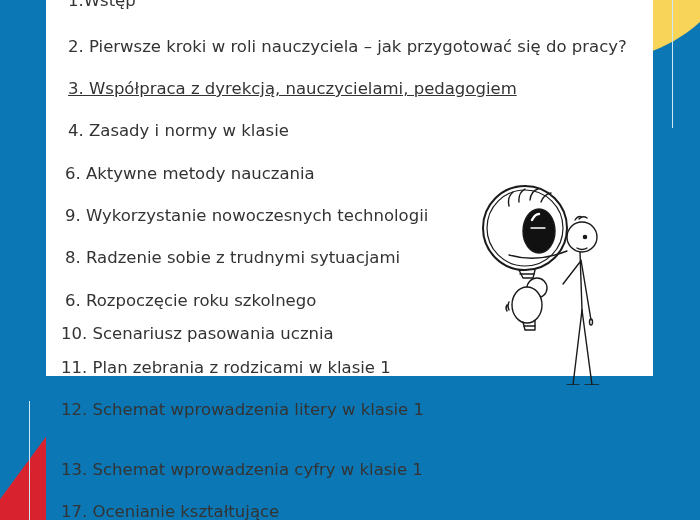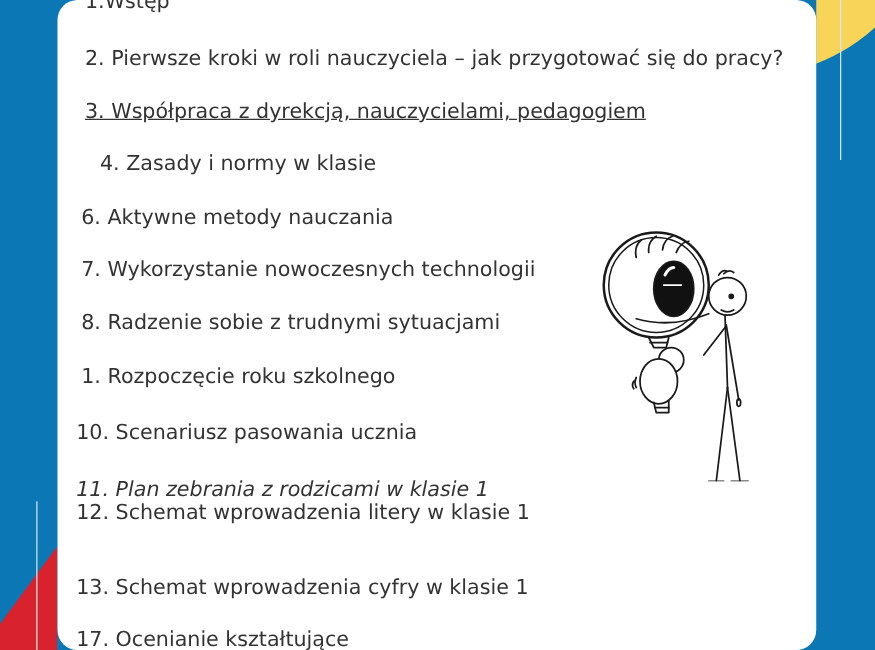--- a/index.html
+++ b/index.html
@@ -56,23 +56,22 @@
       position: absolute;
       left: 19px;
       top: 0;
       width: 1px;
       height: 128px;
       background: #cfe8f5;
     }
     .panel {
       position: absolute;
       left: 46px; top: 0;
-      width: 607px; height: 520px;
+      width: 607px; height: 376px;
       background: #ffffff;
-      border-radius: 16px;
     }
     .toc-list {
       position: absolute;
       left: 0; top: 0;
       margin: 0;
       padding: 0;
       list-style: none;
     }
     .toc-item {
       position: absolute;
@@ -100,27 +99,27 @@
 <div class="bg-right">
   <div class="yellow-arc"></div>
   <div class="thin-line"></div>
 </div>
 
 <div class="panel">
   <ul class="toc-list" id="toc-list">
       <li class="toc-item" style="left: 22px; top: -9px;">1.Wstęp</li>
       <li class="toc-item" style="left: 22px; top: 37px; text-align: right;">2. Pierwsze kroki w roli nauczyciela – jak przygotować się do pracy?</li>
       <li class="toc-item" style="left: 22px; top: 79px; text-decoration: underline;">3. Współpraca z dyrekcją, nauczycielami, pedagogiem</li>
-      <li class="toc-item" style="left: 22px; top: 121px; margin-left: 12px;">4. Zasady i normy w klasie</li>
+      <li class="toc-item" style="left: 22px; top: 121px;">4. Zasady i normy w klasie</li>
       <li class="toc-item" style="left: 19px; top: 164px;">6. Aktywne metody nauczania</li>
-      <li class="toc-item" style="left: 19px; top: 206px;">7. Wykorzystanie nowoczesnych technologii</li>
+      <li class="toc-item" style="left: 19px; top: 206px;">9. Wykorzystanie nowoczesnych technologii</li>
       <li class="toc-item" style="left: 19px; top: 248px;">8. Radzenie sobie z trudnymi sytuacjami</li>
-      <li class="toc-item" style="left: 19px; top: 291px;">1. Rozpoczęcie roku szkolnego</li>
-      <li class="toc-item" style="left: 15px; top: 336px;">10. Scenariusz pasowania ucznia</li>
-      <li class="toc-item" style="left: 15px; top: 382px; font-style: italic;">11. Plan zebrania z rodzicami w klasie 1</li>
+      <li class="toc-item" style="left: 19px; top: 291px;">6. Rozpoczęcie roku szkolnego</li>
+      <li class="toc-item" style="left: 15px; top: 324px;">10. Scenariusz pasowania ucznia</li>
+      <li class="toc-item" style="left: 15px; top: 358px;">11. Plan zebrania z rodzicami w klasie 1</li>
       <li class="toc-item" style="left: 15px; top: 400px;">12. Schemat wprowadzenia litery w klasie 1</li>
       <li class="toc-item" style="left: 15px; top: 460px;">13. Schemat wprowadzenia cyfry w klasie 1</li>
       <li class="toc-item" style="left: 15px; top: 502px;">17. Ocenianie kształtujące</li>
     </ul>
 
   <svg class="illustration" viewBox="0 0 120 205" fill="none" stroke="#1a1a1a" stroke-width="1.4" stroke-linecap="round" stroke-linejoin="round">
 
     <circle cx="103" cy="57" r="15" fill="#ffffff"></circle>
     <path d="M96 40 q3 -5 7 -3 M100 39 q4 -4 8 -1"></path>
     <circle cx="106" cy="57" r="1.6" fill="#1a1a1a"></circle>

